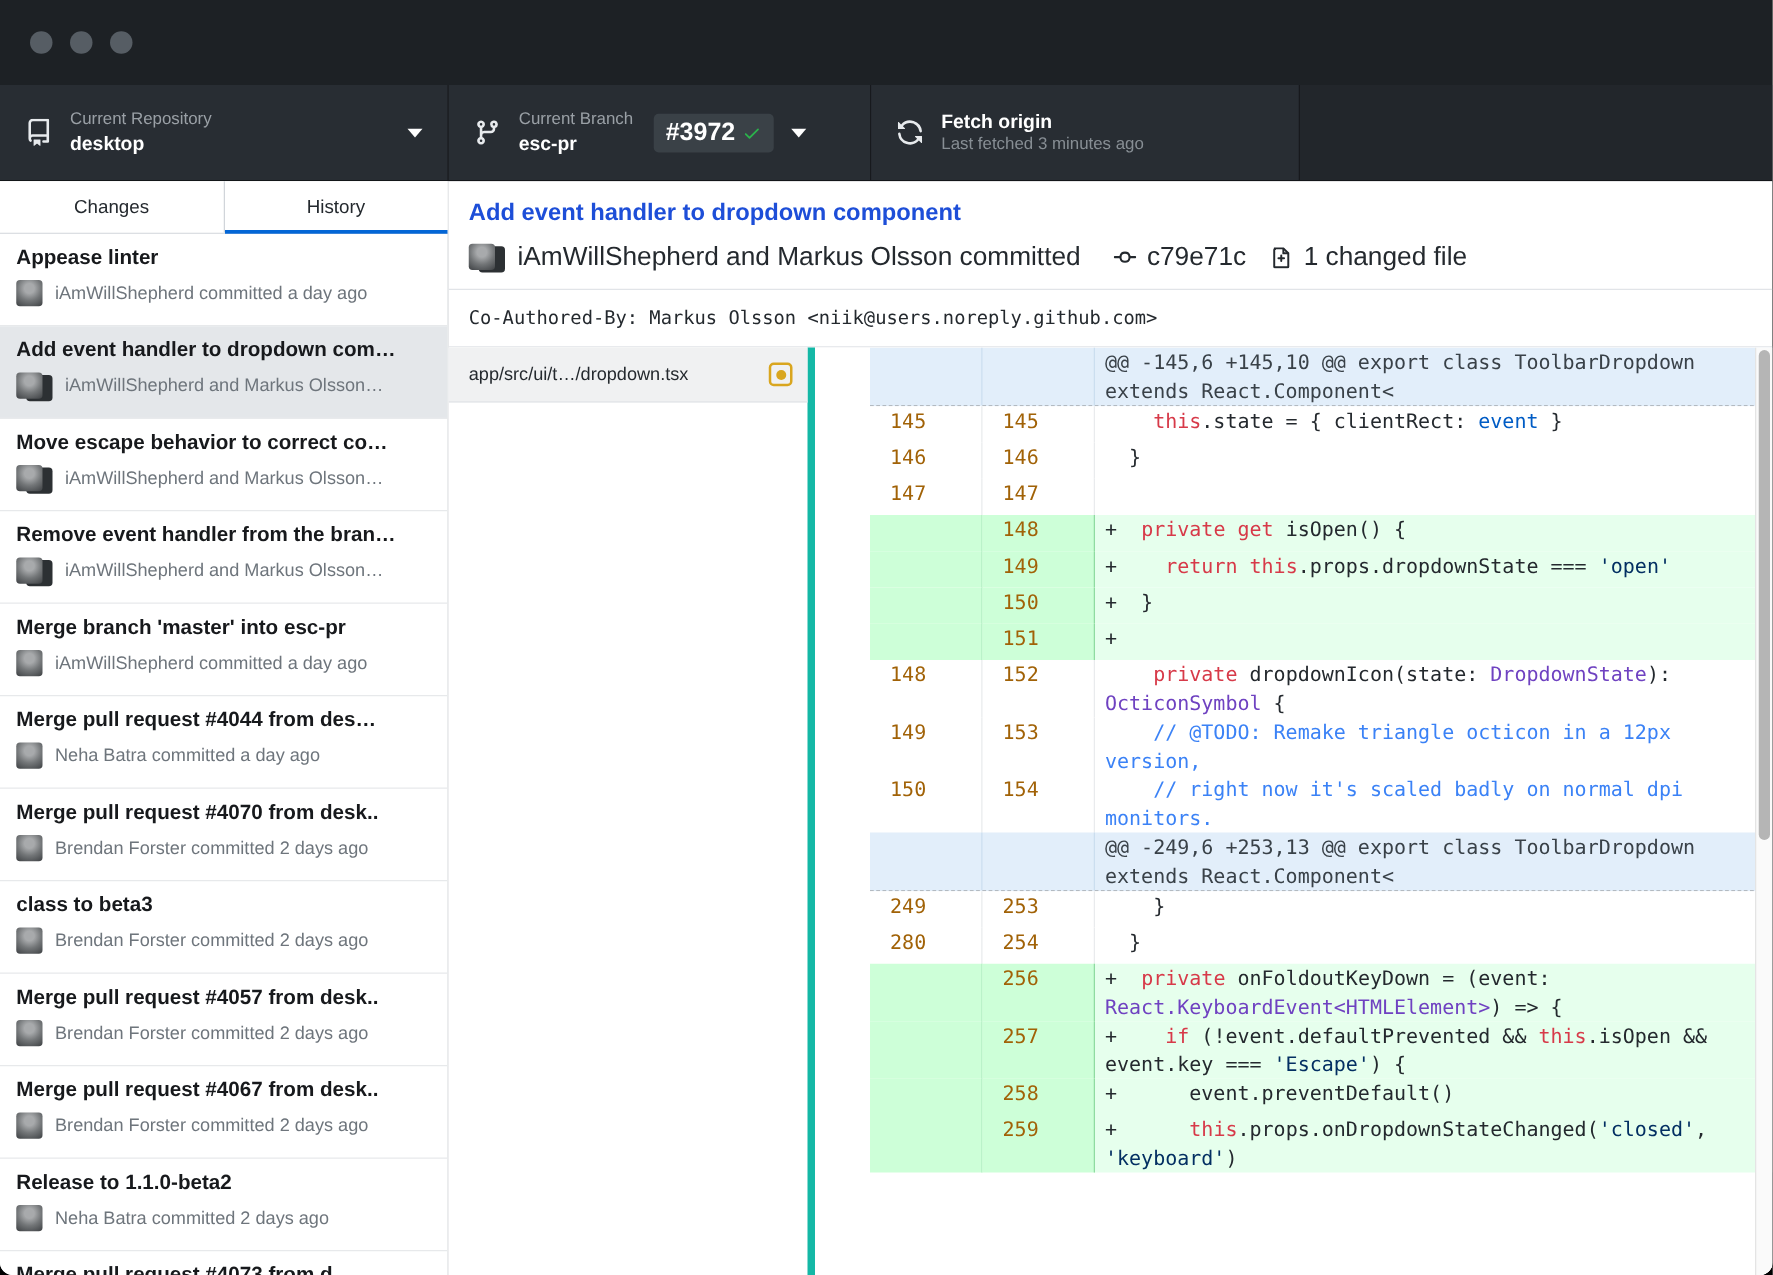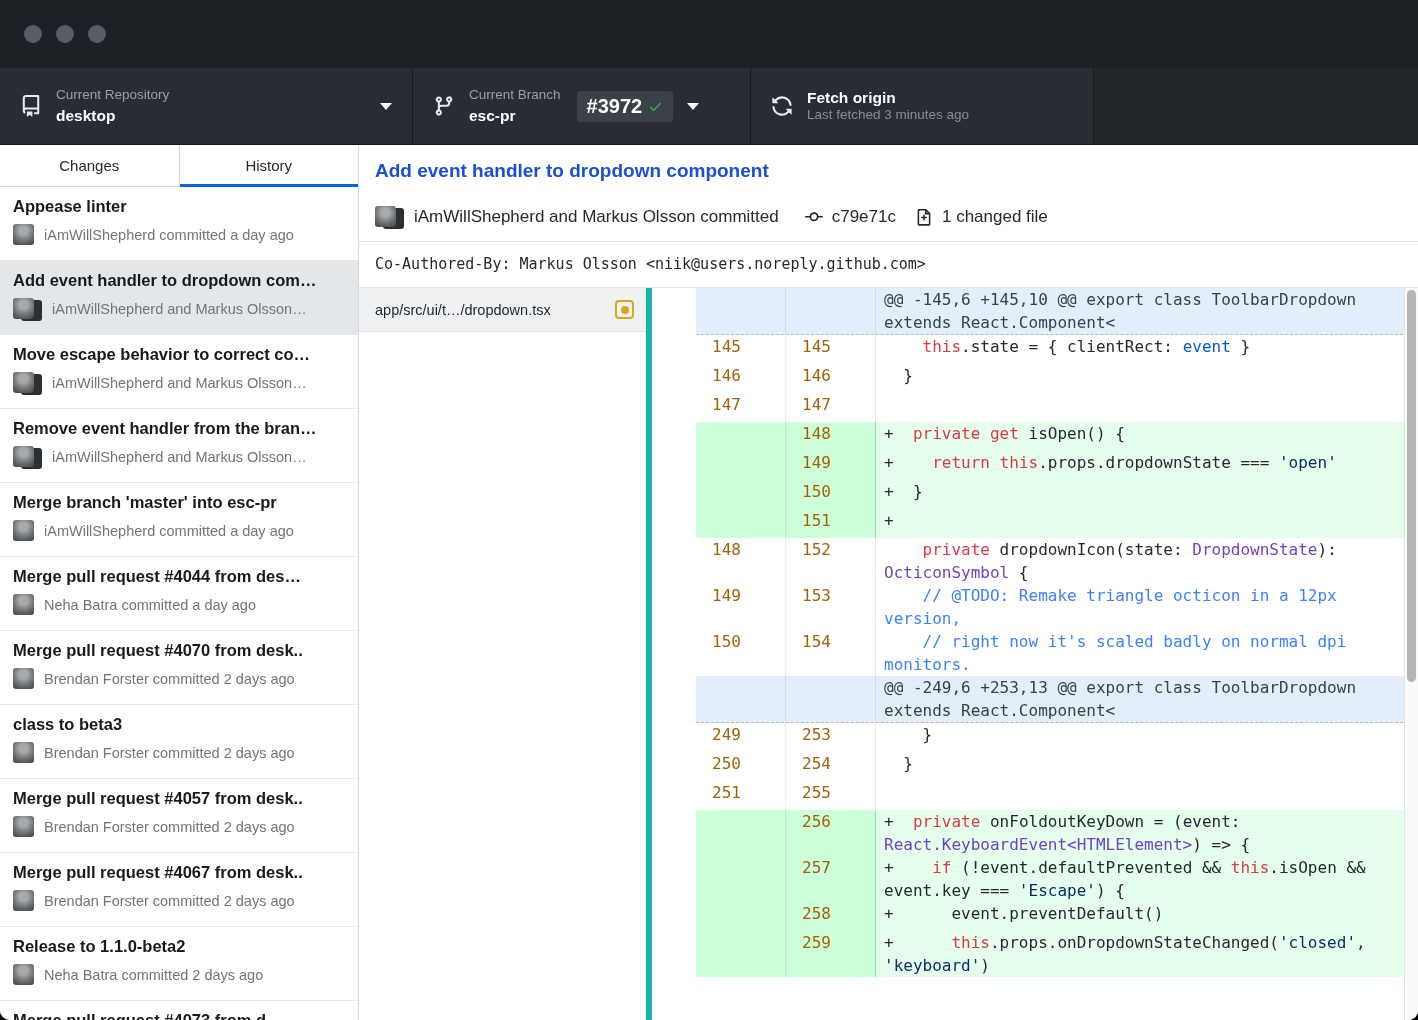--- a/index.html
+++ b/index.html
@@ -7,21 +7,21 @@
   body { font-family:"Liberation Sans", sans-serif; }
   .app { position:relative; width:1418px; height:1020px; background:#fff; border-radius:0 0 10px 10px; overflow:hidden; }
 
   
   .titlebar { height:68px; background:#1d2125; display:flex; align-items:center; padding-left:24px; gap:14px; }
   .tl-dot { width:18px; height:18px; border-radius:50%; background:#565d64; border:none; }
 
   
   .toolbar { height:77px; background:#22262b; display:flex; border-bottom:1px solid #131619; }
   .tb-section { height:100%; display:flex; align-items:center; background:#282d33; border-right:1px solid #17191d; cursor:default; padding:0 20px; color:#fff; border-top:none; border-bottom:none; border-left:none; font-family:inherit; text-align:left; }
-  .tb-repo { width:413px; }
+  .tb-repo { width:359px; }
   .tb-branch { width:338px; }
   .tb-fetch { width:343px; }
   .tb-rest { flex:1; background:#22262b; }
   .tb-icon { width:22px; height:22px; flex:0 0 auto; margin-right:14px; color:#e7eaed; }
   .tb-text { display:flex; flex-direction:column; line-height:1.25; }
   .tb-label { font-size:13.5px; color:#9aa0a6; }
   .tb-value { font-size:15.5px; font-weight:bold; color:#fff; margin-top:2px; }
   .caret { width:0; height:0; border-left:6px solid transparent; border-right:6px solid transparent; border-top:7px solid #fff; margin-left:auto; }
   .pr-badge { margin-left:16px; background:#3a4147; border-radius:4px; padding:4px 10px; font-size:20px; font-weight:bold; color:#fff; display:flex; align-items:center; gap:6px; }
   .pr-badge svg { width:15px; height:15px; color:#2bb24c; }
@@ -48,21 +48,21 @@
   .cmetatext { font-size:14.5px; color:#6e757c; white-space:nowrap; overflow:hidden; }
   .avwrap { position:relative; width:22px; height:22px; flex:0 0 auto; }
   .avwrap.dual { width:30px; }
   .av { position:absolute; width:21px; height:21px; border-radius:3px; background:radial-gradient(circle at 50% 32%, #a8aaac 22%, #737678 55%, #3c3f42 100%); }
   .av.back { left:8px; top:2px; background:#2c3033; }
   .av.front { left:0; top:0; }
 
   
   .commit-header { padding:15px 16px 0 16px; border-bottom:1px solid #e1e4e8; }
   .commit-title { font-size:19px; font-weight:bold; color:#1d4ed8; }
-  .commit-meta { display:flex; align-items:center; margin:24px 0 13px 0; gap:9px; font-size:17px; color:#24292e; }
+  .commit-meta { display:flex; align-items:center; margin:12px 0 13px 0; gap:9px; font-size:21px; color:#24292e; }
   .meta-icon { width:18px; height:18px; color:#24292e; flex:0 0 auto; }
   .meta-sha { margin-right:10px; }
   .meta-gap { width:8px; }
   .commit-desc { padding:13px 16px 14px 16px; border-bottom:1px solid #e1e4e8; font-family:"DejaVu Sans Mono", monospace; font-size:15px; color:#24292e; }
 
   
   .diffrow { flex:1; display:flex; min-height:0; }
   .file-list { width:293px; flex:0 0 293px; border-right:6px solid #14b8a6; background:#fff; }
   .file-item { height:44px; background:#f0f1f2; border-bottom:1px solid #e1e4e8; display:flex; align-items:center; padding:0 12px 0 16px; width:100%; border-top:none; border-left:none; border-right:none; font-family:inherit; cursor:default; }
   .file-path { font-size:14.5px; color:#24292e; white-space:nowrap; overflow:hidden; flex:1; text-align:left; }
@@ -347,28 +347,23 @@
                 <div class="dnum"></div>
                 <div class="dnum"></div>
                 <div class="dcode"><span class="tk-h">@@ -249,6 +253,13 @@ export class ToolbarDropdown extends React.Component&lt;</span></div>
               </div>
               <div class="drow ctx">
                 <div class="dnum">249</div>
                 <div class="dnum">253</div>
                 <div class="dcode"><span class="tk-p">    }</span></div>
               </div>
               <div class="drow ctx">
-                <div class="dnum">250</div>
+                <div class="dnum">280</div>
                 <div class="dnum">254</div>
                 <div class="dcode"><span class="tk-p">  }</span></div>
-              </div>
-              <div class="drow ctx">
-                <div class="dnum">251</div>
-                <div class="dnum">255</div>
-                <div class="dcode"><span class="tk-p"></span></div>
               </div>
               <div class="drow add">
                 <div class="dnum"></div>
                 <div class="dnum">256</div>
                 <div class="dcode"><span class="tk-p">+  </span><span class="tk-k">private</span><span class="tk-p"> onFoldoutKeyDown = (event: </span><span class="tk-t">React.KeyboardEvent&lt;HTMLElement&gt;</span><span class="tk-p">) =&gt; {</span></div>
               </div>
               <div class="drow add">
                 <div class="dnum"></div>
                 <div class="dnum">257</div>
                 <div class="dcode"><span class="tk-p">+    </span><span class="tk-k">if</span><span class="tk-p"> (!event.defaultPrevented &amp;&amp; </span><span class="tk-k">this</span><span class="tk-p">.isOpen &amp;&amp; event.key === </span><span class="tk-s">'Escape'</span><span class="tk-p">) {</span></div>

